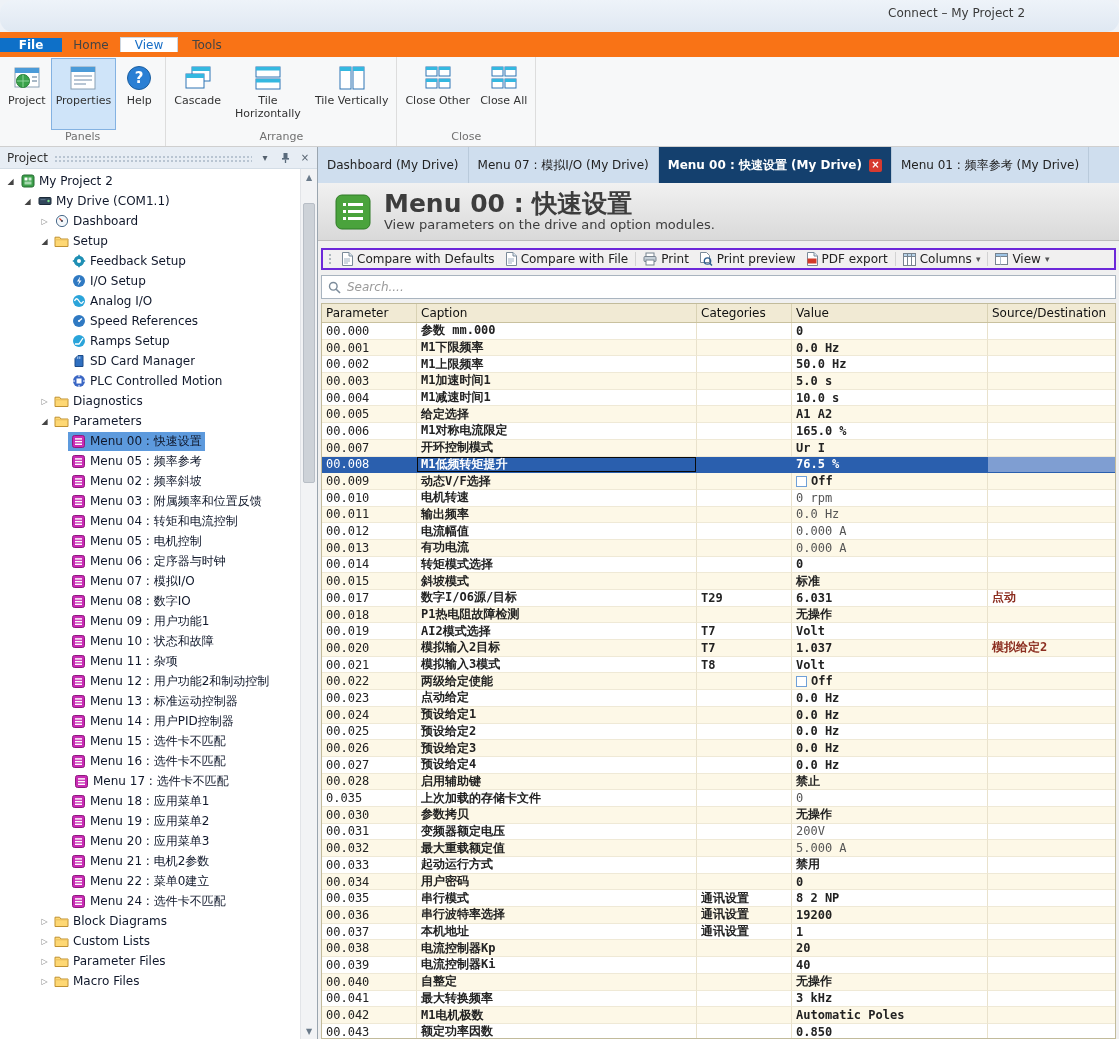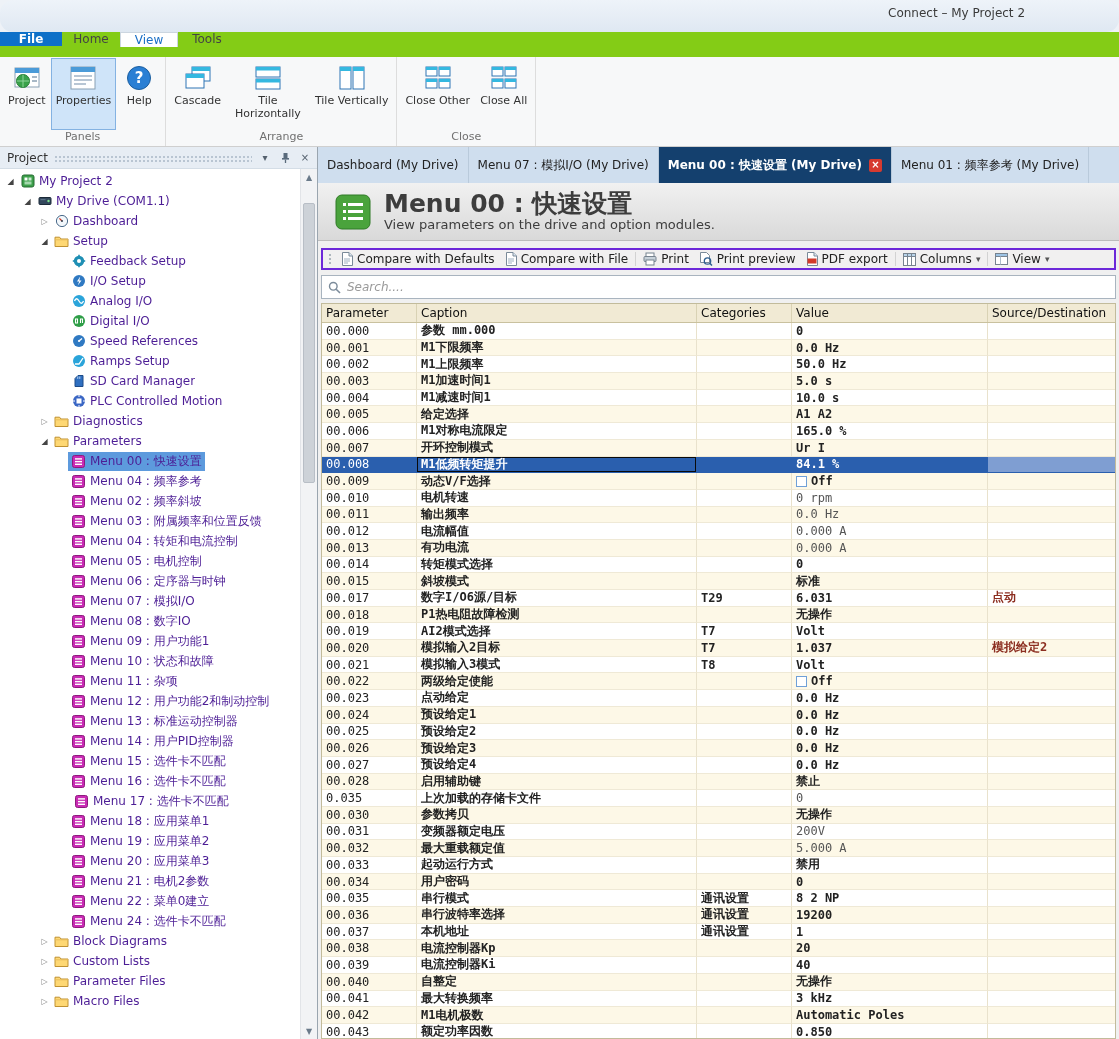--- a/index.html
+++ b/index.html
@@ -5,21 +5,21 @@
 * { margin:0; padding:0; box-sizing:border-box; }
 html,body { width:1119px; height:1039px; overflow:hidden; }
 body { font-family:"DejaVu Sans","Liberation Sans",sans-serif; font-size:12px; color:#222; background:#eef2f7; }
 .window { width:1119px; height:1039px; display:flex; flex-direction:column; }
 
 
 .titlebar { height:32px; background:linear-gradient(#eef3f9,#dfe8f2); position:relative; flex:none;border-radius:13px; }
 .title-text { position:absolute; left:888px; top:6px; font-size:12px; color:#3a3a3a; }
 
 
-.ribbon-tabs { height:25px; background:#84cc16; display:flex; align-items:flex-start; flex:none; }
+.ribbon-tabs { height:25px; background:#f97316; display:flex; align-items:center; flex:none; }
 .file-tab { width:62px; background:#0e70c8; color:#fff; display:flex; align-items:center; justify-content:center; font-weight:bold; }
 .rtab { min-width:58px; display:flex; align-items:center; justify-content:center; color:#444; padding:0 8px; }
 .rtab.active { background:#fff; color:#186ec6; border:1px solid #ccd6e0; border-bottom:none; }
 
 
 .ribbon { height:90px; background:#f7f8f9; border-bottom:1px solid #cfcfcf; display:flex; flex:none; }
 .rgroup { display:flex; flex-direction:column; border-right:1px solid #ddd; padding:1px 3px 0 3px; }
 .rgroup-buttons { flex:1; display:flex; align-items:stretch; }
 .rbutton { min-width:46px; max-width:84px; display:flex; flex-direction:column; align-items:center; padding:3px 4px 0 4px; gap:1px; text-align:center; font-size:11px; color:#333; line-height:1.15; border:1px solid transparent; }
 .rbutton.pressed { background:#cfe4f9; border-color:#84b2e2; }
@@ -36,21 +36,21 @@
 .panel-texture { flex:1; height:8px; background-image:radial-gradient(#b9c5d2 1px, transparent 1px); background-size:4px 4px; margin-top:2px; }
 .ph-icon { color:#55616e; font-size:10px; width:14px; text-align:center; display:flex; align-items:center; justify-content:center; }
 .tree-wrap { flex:1; position:relative; overflow:hidden; }
 .tree { position:absolute; top:0; left:0; right:17px; bottom:0; overflow:hidden; padding-top:2px; font-family:"DejaVu Sans","Liberation Sans",sans-serif; }
 .tree-row { height:20px; display:flex; align-items:center; white-space:nowrap; }
 .expander { width:13px; font-size:8px; color:#444; text-align:center; flex:none; }
 .expander.collapsed { color:#888; }
 .item-body { display:flex; align-items:center; gap:4px; padding:1px 3px; }
 .tree-row.selected .item-body { background:#5d9add; }
 .tree-icon { width:15px; height:14px; flex:none; display:flex; align-items:center; justify-content:center; }
-.tree-label { color:#4c1d95; overflow:hidden; }
+.tree-label { color:#0f172a; overflow:hidden; }
 
 
 .scrollbar { position:absolute; top:0; right:0; bottom:0; width:17px; background:#f2f3f5; border-left:1px solid #e2e4e8; display:flex; flex-direction:column; }
 .sb-btn { height:16px; display:flex; align-items:center; justify-content:center; font-size:8px; color:#6a7a8a; flex:none; }
 .sb-track { flex:1; position:relative; }
 .sb-thumb { position:absolute; left:2px; right:2px; top:18px; height:280px; background:#cdd2d8; border:1px solid #b8bec6; border-radius:2px; }
 
 
 .main { flex:1; display:flex; flex-direction:column; min-width:0; background:#f0f0f0; }
 .doc-tabs { height:36px; background:#cfdeee; display:flex; flex:none; }
@@ -337,32 +337,20 @@
                   </svg>
                 </span>
                 <span class="tree-label">Analog I/O</span>
               </span>
             </div>
             <div class="tree-row" style="padding-left: 55px;">
               <span class="expander"></span>
               <span class="item-body">
                 <span class="tree-icon">
                   <svg width="14" height="14" viewBox="0 0 14 14">
-                    <circle cx="7" cy="7" r="6" fill="#2e9e47"></circle>
-                    <path d="M3.5 9 V5 h2 v4 z M8.5 9 V5 h2 v4" fill="none" stroke="#fff" stroke-width="1.1"></path>
-                  </svg>
-                </span>
-                <span class="tree-label">Digital I/O</span>
-              </span>
-            </div>
-            <div class="tree-row" style="padding-left: 55px;">
-              <span class="expander"></span>
-              <span class="item-body">
-                <span class="tree-icon">
-                  <svg width="14" height="14" viewBox="0 0 14 14">
                     <circle cx="7" cy="7" r="6" fill="#2f79c2"></circle>
                     <path d="M7 7 L10 4.5" stroke="#fff" stroke-width="1.4"></path>
                     <circle cx="7" cy="7" r="1.1" fill="#fff"></circle>
                   </svg>
                 </span>
                 <span class="tree-label">Speed References</span>
               </span>
             </div>
             <div class="tree-row" style="padding-left: 55px;">
               <span class="expander"></span>
@@ -444,21 +432,21 @@
               <span class="expander"></span>
               <span class="item-body">
                 <span class="tree-icon">
                   <svg width="13" height="13" viewBox="0 0 13 13">
                     <rect x="0.5" y="0.5" width="12" height="12" rx="2" fill="#c92ab4" stroke="#8e1a7e"></rect>
                     <rect x="3" y="3.2" width="7" height="1.4" fill="#fff"></rect>
                     <rect x="3" y="5.9" width="7" height="1.4" fill="#fff"></rect>
                     <rect x="3" y="8.6" width="7" height="1.4" fill="#fff"></rect>
                   </svg>
                 </span>
-                <span class="tree-label">Menu 04 : 频率参考</span>
+                <span class="tree-label">Menu 05 : 频率参考</span>
               </span>
             </div>
             <div class="tree-row" style="padding-left: 55px;">
               <span class="expander"></span>
               <span class="item-body">
                 <span class="tree-icon">
                   <svg width="13" height="13" viewBox="0 0 13 13">
                     <rect x="0.5" y="0.5" width="12" height="12" rx="2" fill="#c92ab4" stroke="#8e1a7e"></rect>
                     <rect x="3" y="3.2" width="7" height="1.4" fill="#fff"></rect>
                     <rect x="3" y="5.9" width="7" height="1.4" fill="#fff"></rect>
@@ -1025,21 +1013,21 @@
               <div class="gcell value c-value">
                 <span>Ur I</span>
               </div>
               <div class="gcell src c-src"></div>
             </div>
             <div class="grow selected">
               <div class="gcell c-param">00.008</div>
               <div class="gcell caption c-caption">M1低频转矩提升</div>
               <div class="gcell cat c-cat"></div>
               <div class="gcell value c-value">
-                <span>84.1 %</span>
+                <span>76.5 %</span>
               </div>
               <div class="gcell src c-src"></div>
             </div>
             <div class="grow odd">
               <div class="gcell c-param">00.009</div>
               <div class="gcell caption c-caption">动态V/F选择</div>
               <div class="gcell cat c-cat"></div>
               <div class="gcell value c-value">
                 <span class="checkbox"></span>
                 <span>Off</span>

